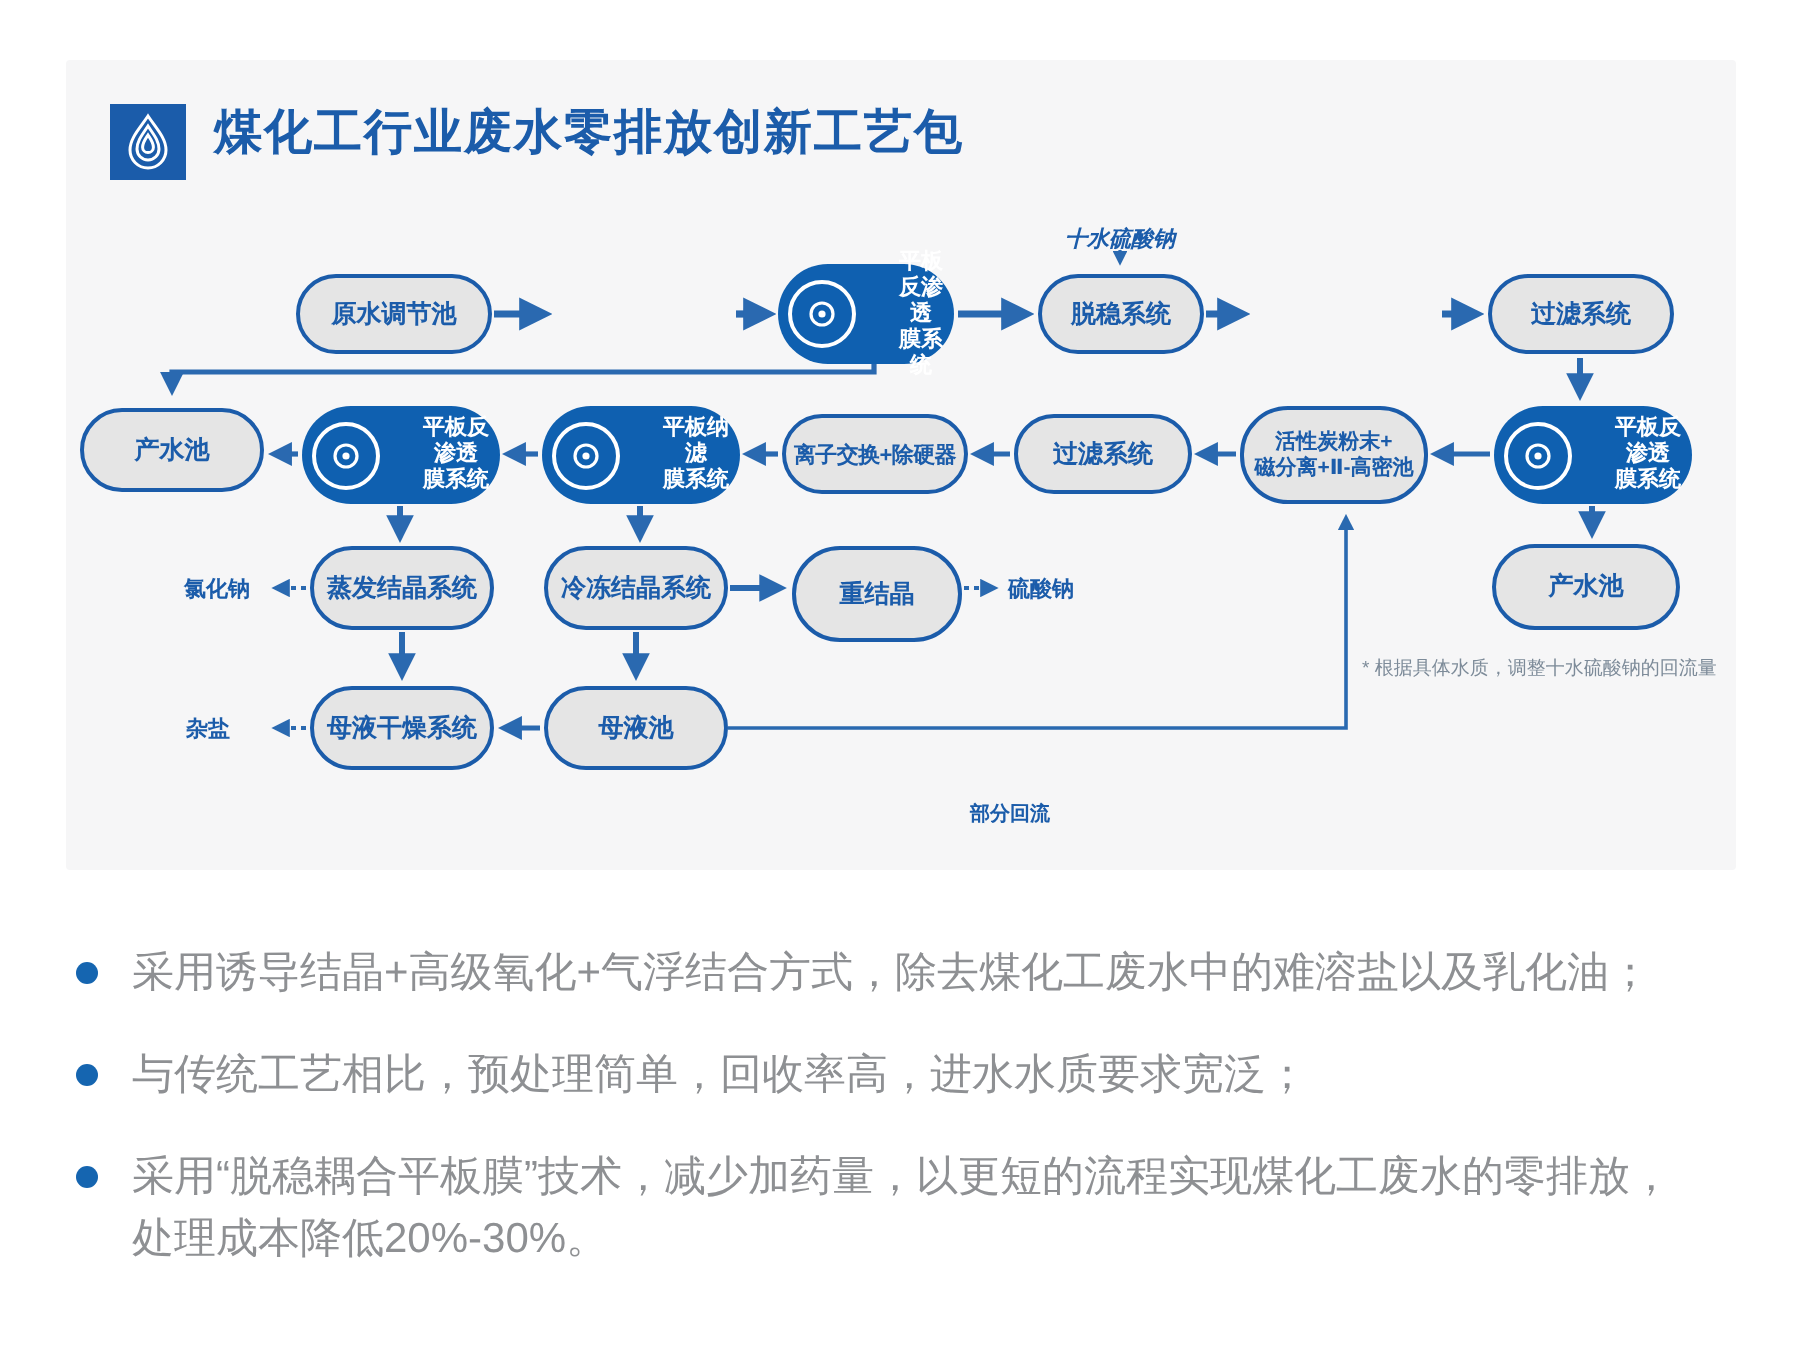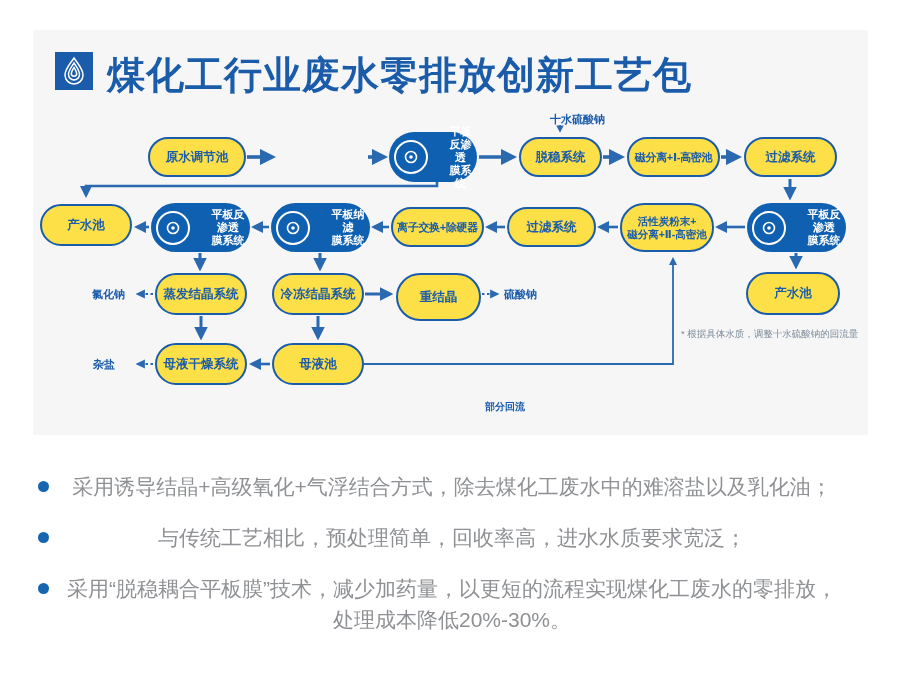--- a/index.html
+++ b/index.html
@@ -4,49 +4,49 @@
 <style>
   html,body{margin:0;padding:0;background:#ffffff;}
   .page{position:relative;width:900px;height:678px;background:#fff;overflow:hidden;
         font-family:"Liberation Sans","DejaVu Sans",sans-serif;}
   .card{position:absolute;left:33px;top:30px;width:835px;height:405px;
         background:var(--cardBg,#f6f6f7);border-radius:2px;}
   
   .logo{position:absolute;left:22px;top:22px;width:38px;height:38px;}
   .logo-bg{fill:var(--blue,#1b5caa);}
   .logo-drop{fill:none;stroke:#fff;stroke-width:1.5;}
-  .title{position:absolute;left:74px;top:20px;font-size:38px;font-weight:bold;
+  .title{position:absolute;left:74px;top:20px;font-size:24px;font-weight:bold;
          color:var(--blue,#1b5caa);letter-spacing:1px;white-space:nowrap;}
   
   .wires{position:absolute;left:0;top:0;pointer-events:none;}
   .ln{stroke:var(--line,#2a69b0);fill:none;}
   .ah{fill:var(--line,#2a69b0);}
   .dash{stroke-dasharray:2.5 2.5;}
   
   .node{position:absolute;box-sizing:border-box;display:flex;align-items:center;
         justify-content:center;text-align:center;font-weight:bold;z-index:2;}
-  .outline{background:#fde047;border:2.4px solid var(--blue,#1b5caa);border-radius:24px;
+  .outline{background:#e5e5e5;border:2.4px solid var(--blue,#1b5caa);border-radius:24px;
            color:var(--blue,#1b5caa);font-size:12.5px;}
   .outline.two{font-size:10.5px;line-height:12.5px;}
   .outline.tight{font-size:11px;letter-spacing:-0.3px;}
   .filled{background:var(--fillBlue,#0f60b0);border-radius:26px;color:#fff;
           padding-left:4px;justify-content:flex-start;gap:20px;}
   .filled .nl{flex:1;display:flex;flex-direction:column;align-items:center;
               font-size:11px;line-height:13px;padding-right:5px;}
   .disc{display:flex;flex:0 0 auto;}
   .disc-bg{fill:var(--fillBlue,#0f60b0);stroke:#fff;stroke-width:2;}
   
   .flabel{position:absolute;color:var(--blue,#1b5caa);font-weight:bold;
           font-size:11px;white-space:nowrap;z-index:2;}
-  .flabel.center{text-align:right;}
+  .flabel.center{text-align:center;font-style:italic;}
   .reflux{font-size:10px;margin-top:32px;}
   .note{position:absolute;color:var(--noteGray,#7d8b99);font-size:9.5px;
         white-space:nowrap;z-index:2;font-weight:normal;}
   
-  .bullets{position:absolute;left:38px;top:471px;width:800px;text-align:center;}
+  .bullets{position:absolute;left:38px;top:471px;width:800px;}
   .bullet{position:relative;padding-left:28px;margin-bottom:20px;
           color:var(--textGray,#8e9093);font-size:21px;line-height:31px;}
   .bullet .dot{position:absolute;left:0;top:10px;width:11px;height:11px;
                border-radius:50%;background:var(--bulletBlue,#1565b0);}
   .bullet p{margin:0;}
 </style>
 </head>
 <body>
 
 <div class="page">
@@ -113,23 +113,20 @@
           </svg>
       </span>
       <span class="nl">
           <span>平板反渗透</span>
           <span>膜系统</span>
         </span>
     </div>
     <div class="node outline" style="left:486px;top:107px;width:83px;height:40px">
       <span>脱稳系统</span>
     </div>
-    <div class="node outline tight" style="left:594px;top:107px;width:93px;height:40px">
-      <span>磁分离+Ⅰ-高密池</span>
-    </div>
     <div class="node outline" style="left:711px;top:107px;width:93px;height:40px">
       <span>过滤系统</span>
     </div>
 
     <div class="node outline" style="left:7px;top:174px;width:92px;height:42px">
       <span>产水池</span>
     </div>
     <div class="node filled" style="left:118px;top:173px;width:99px;height:49px">
       <span class="disc">
         <svg width="36" height="36" viewBox="0 0 36 36">

